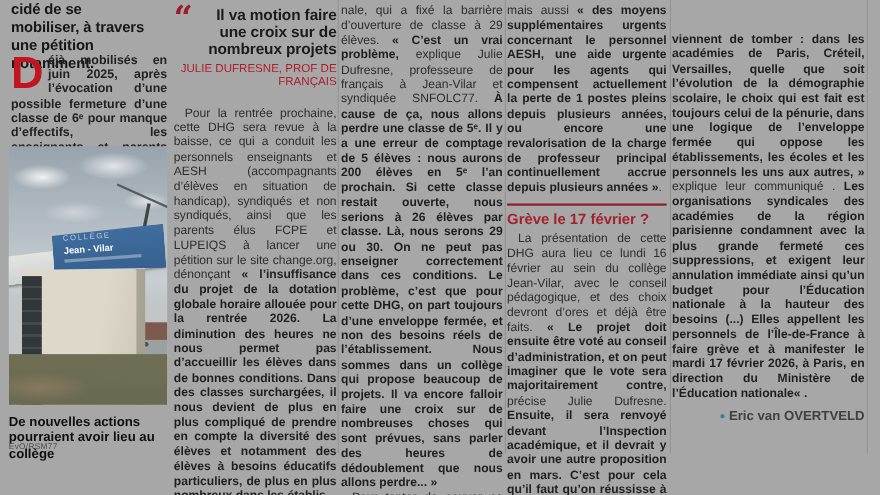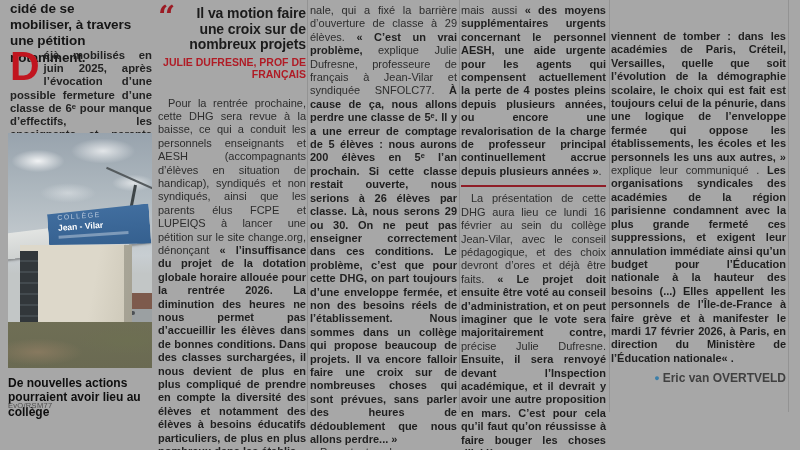--- a/index.html
+++ b/index.html
@@ -102,21 +102,21 @@
     float:left;color:#9c1b24;
     font-family:"DejaVu Serif","Liberation Serif",serif;
     font-size:30px;line-height:18px;font-weight:bold;margin:2px 3px 0 0;
   }
   .pq-text{
     font-size:14px;line-height:15.5px;font-weight:bold;color:#1b1b1b;
     text-align:right;letter-spacing:-.1px;
   }
   .pq-attr{
     clear:both;margin-top:3px;text-align:right;
-    font-size:10.5px;line-height:12.5px;font-weight:bold;color:#b01c26;
+    font-size:10.5px;line-height:12.5px;font-weight:normal;color:#b01c26;
   }
   .pq-spacer{height:12px;}
 </style>
 </head>
 <body>
 
 <div class="canvas">
 
   <div class="vline" style="left:307px"></div>
   <div class="vline" style="left:458.5px"></div>
@@ -166,22 +166,23 @@
 
   <div class="col" id="col3">
     <div>
         <p class="body-p"><span>nale, qui a fixé la barrière d’ouverture de classe à 29 élèves. </span><b>« C’est un vrai problème, </b><span>explique Julie Dufresne, professeure de français à Jean-Vilar et syndiquée SNFOLC77. </span><b>À cause de ça, nous allons perdre une classe de 5ᵉ. Il y a une erreur de comptage de 5 élèves : nous aurons 200 élèves en 5ᵉ l’an prochain. Si cette classe restait ouverte, nous serions à 26 élèves par classe. Là, nous serons 29 ou 30. On ne peut pas enseigner correctement dans ces conditions. Le problème, c’est que pour cette DHG, on part toujours d’une enveloppe fermée, et non des besoins réels de l’établissement. Nous sommes dans un collège qui propose beaucoup de projets. Il va encore falloir faire une croix sur de nombreuses choses qui sont prévues, sans parler des heures de dédoublement que nous allons perdre... »</b></p>
         <p class="body-p indent"><span>Pour tenter de sauver ce qui peut l’être, une motion a également été adressée à l’inspection</span></p>
       </div>
   </div>
 
   <div class="col" id="col4">
     <div>
-        <p class="body-p"><span>mais aussi </span><b>« des moyens supplémentaires urgents concernant le personnel AESH, une aide urgente pour les agents qui compensent actuellement la perte de 4 postes pleins depuis plusieurs années, ou encore une revalorisation de la charge de professeur principal continuellement accrue depuis plusieurs années »</b><span>.</span></p>
+        <p class="body-p"><span>mais aussi </span><b>« des moyens supplémentaires urgents concernant le personnel AESH, une aide urgente pour les agents qui compensent actuellement la perte de 1 postes pleins depuis plusieurs années, ou encore une revalorisation de la charge de professeur principal continuellement accrue depuis plusieurs années »</b><span>.</span></p>
         <div class="red-rule"></div>
+        <h3 class="subhead">Grève le 17 février ?</h3>
         <p class="body-p indent"><span>La présentation de cette DHG aura lieu ce lundi 16 février au sein du collège Jean-Vilar, avec le conseil pédagogique, et des choix devront d’ores et déjà être faits. </span><b>« Le projet doit ensuite être voté au conseil d’administration, et on peut imaginer que le vote sera majoritairement contre, </b><span>précise Julie Dufresne. </span><b>Ensuite, il sera renvoyé devant l’Inspection académique, et il devrait y avoir une autre proposition en mars. C’est pour cela qu’il faut qu’on réussisse à faire bouger les choses d’ici là ».</b></p>
       </div>
   </div>
 
   <div class="col" id="col5">
     <div>
         <p class="body-p"><b>viennent de tomber : dans les académies de Paris, Créteil, Versailles, quelle que soit l’évolution de la démographie scolaire, le choix qui est fait est toujours celui de la pénurie, dans une logique de l’enveloppe fermée qui oppose les établissements, les écoles et les personnels les uns aux autres, »</b><span> explique leur communiqué . </span><b>Les organisations syndicales des académies de la région parisienne condamnent avec la plus grande fermeté ces suppressions, et exigent leur annulation immédiate ainsi qu’un budget pour l’Éducation nationale à la hauteur des besoins (...) Elles appellent les personnels de l’Île-de-France à faire grève et à manifester le mardi 17 février 2026, à Paris, en direction du Ministère de l’Éducation nationale« .</b></p>
         <p class="byline"><span class="byline-dot">●</span><b>Eric van OVERTVELD</b></p>
       </div>
   </div>

